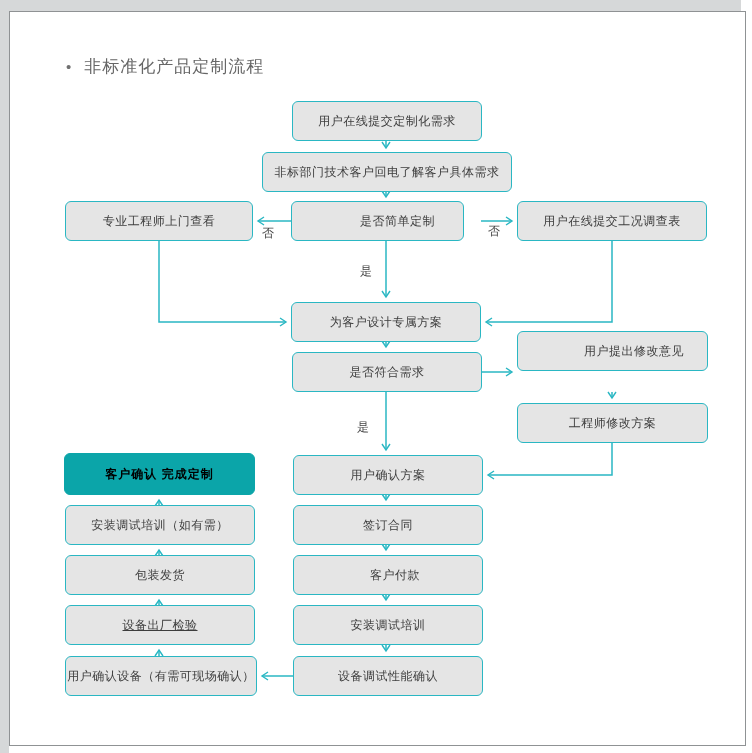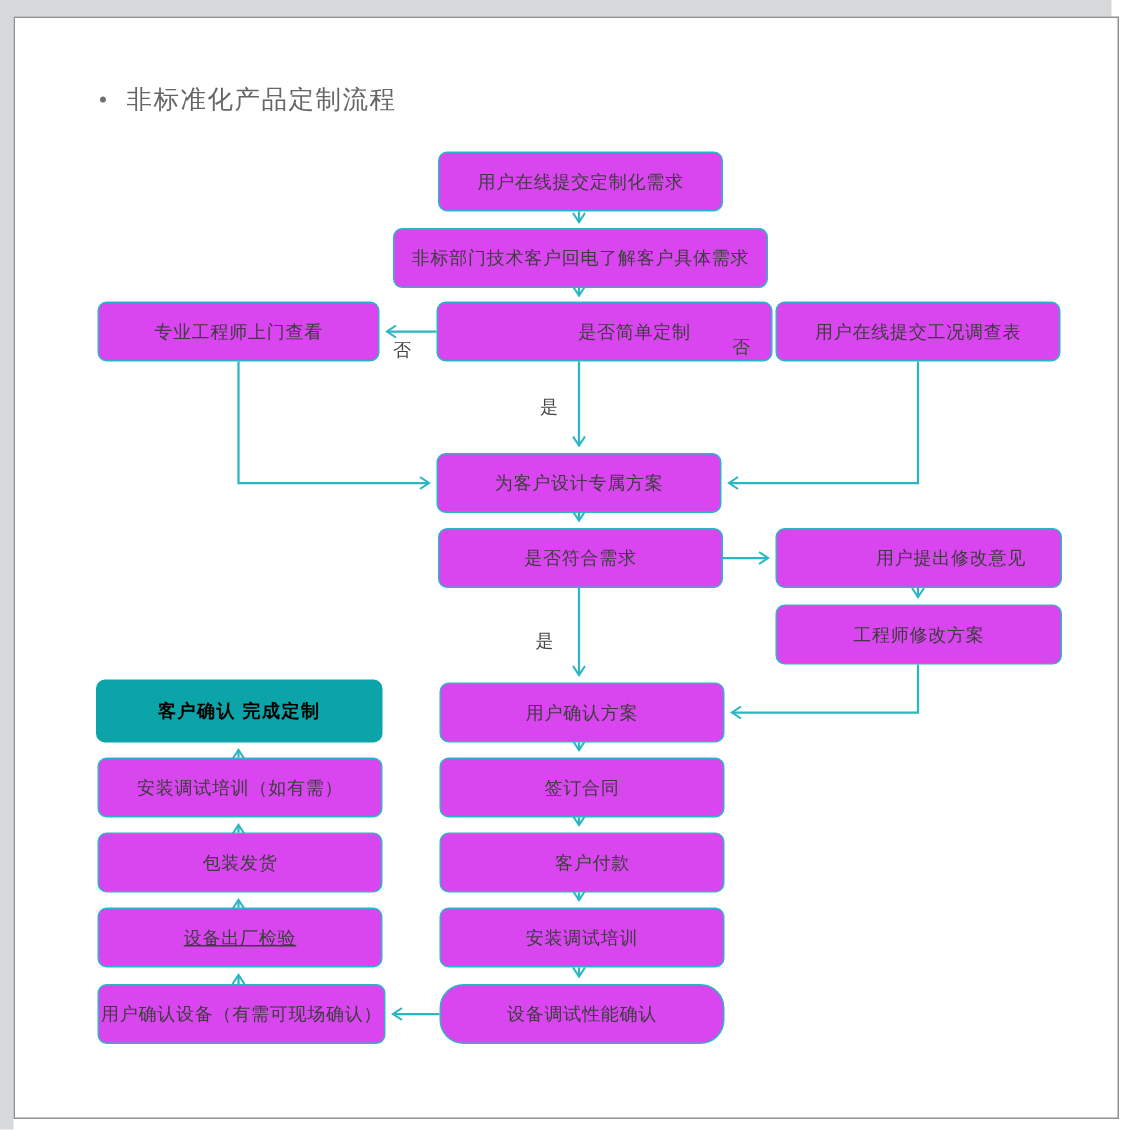--- a/index.html
+++ b/index.html
@@ -15,21 +15,21 @@
     background:#ffffff;border:1px solid var(--page-border,#8f9294);box-sizing:border-box;
   }
   .title-row{
     position:absolute;left:66px;top:55px;display:flex;align-items:center;
     color:var(--title-text,#666);font-size:17px;letter-spacing:1px;
   }
   .title-row .bullet{font-size:15px;margin-right:12px;color:#707070;}
   #edge-svg{position:absolute;left:0;top:0;width:752px;height:753px;color:var(--accent,#2AB7C3);}
   #edge-svg polyline{fill:none;stroke:currentColor;stroke-width:1.5;}
   .flow-node{
-    position:absolute;box-sizing:border-box;background:#d946ef;
+    position:absolute;box-sizing:border-box;background:#e5e5e5;
     border:1.5px solid var(--accent,#2AB7C3);border-radius:6px;
     display:flex;align-items:center;justify-content:center;
     font-size:12px;letter-spacing:0.5px;color:var(--node-text,#3D3D3D);
     white-space:nowrap;
   }
   .flow-node.filled{
     background:var(--filled-bg,#0BA5A9);border-color:var(--filled-bg,#0BA5A9);
     color:#000000;font-weight:bold;letter-spacing:1px;
   }
   .edge-label{
@@ -75,31 +75,31 @@
       <polyline points="159,656 159,650" marker-end="url(#arrowhead)"></polyline>
       <polyline points="159,605 159,600" marker-end="url(#arrowhead)"></polyline>
       <polyline points="159,555 159,550" marker-end="url(#arrowhead)"></polyline>
       <polyline points="159,505 159,500" marker-end="url(#arrowhead)"></polyline>
     </svg>
 
   <div id="nodes">
       <div class="flow-node" style="left: 292px; top: 101px; width: 190px; height: 40px;">用户在线提交定制化需求</div>
       <div class="flow-node" style="left: 262px; top: 152px; width: 250px; height: 40px;">非标部门技术客户回电了解客户具体需求</div>
       <div class="flow-node" style="left: 65px; top: 201px; width: 188px; height: 40px;">专业工程师上门查看</div>
-      <div class="flow-node" style="left: 291px; top: 201px; width: 224px; height: 40px; padding-left: 40px;">是否简单定制</div>
+      <div class="flow-node" style="left: 291px; top: 201px; width: 173px; height: 40px; padding-left: 40px;">是否简单定制</div>
       <div class="flow-node" style="left: 517px; top: 201px; width: 190px; height: 40px;">用户在线提交工况调查表</div>
       <div class="flow-node" style="left: 291px; top: 302px; width: 190px; height: 40px;">为客户设计专属方案</div>
       <div class="flow-node" style="left: 292px; top: 352px; width: 190px; height: 40px;">是否符合需求</div>
-      <div class="flow-node" style="left: 517px; top: 352px; width: 191px; height: 40px; padding-left: 43px;">用户提出修改意见</div>
+      <div class="flow-node" style="left: 517px; top: 331px; width: 191px; height: 40px; padding-left: 43px;">用户提出修改意见</div>
       <div class="flow-node" style="left: 517px; top: 403px; width: 191px; height: 40px;">工程师修改方案</div>
       <div class="flow-node" style="left: 293px; top: 455px; width: 190px; height: 40px;">用户确认方案</div>
       <div class="flow-node" style="left: 293px; top: 505px; width: 190px; height: 40px;">签订合同</div>
       <div class="flow-node" style="left: 293px; top: 555px; width: 190px; height: 40px; padding-left: 14px;">客户付款</div>
       <div class="flow-node" style="left: 293px; top: 605px; width: 190px; height: 40px;">安装调试培训</div>
-      <div class="flow-node" style="left: 293px; top: 656px; width: 190px; height: 40px; border-radius: 16px;">设备调试性能确认</div>
+      <div class="flow-node" style="left: 293px; top: 656px; width: 190px; height: 40px;">设备调试性能确认</div>
       <div class="flow-node filled" style="left: 64px; top: 453px; width: 191px; height: 42px;">客户确认 完成定制</div>
       <div class="flow-node" style="left: 65px; top: 505px; width: 190px; height: 40px;">安装调试培训（如有需）</div>
       <div class="flow-node" style="left: 65px; top: 555px; width: 190px; height: 40px;">包装发货</div>
       <div class="flow-node" style="left: 65px; top: 605px; width: 190px; height: 40px; text-decoration: underline;">设备出厂检验</div>
       <div class="flow-node" style="left: 65px; top: 656px; width: 192px; height: 40px;">用户确认设备（有需可现场确认）</div>
     </div>
   <div id="edge-labels">
       <div class="edge-label" style="left: 262px; top: 225px;">否</div>
       <div class="edge-label" style="left: 488px; top: 223px;">否</div>
       <div class="edge-label" style="left: 360px; top: 263px;">是</div>

